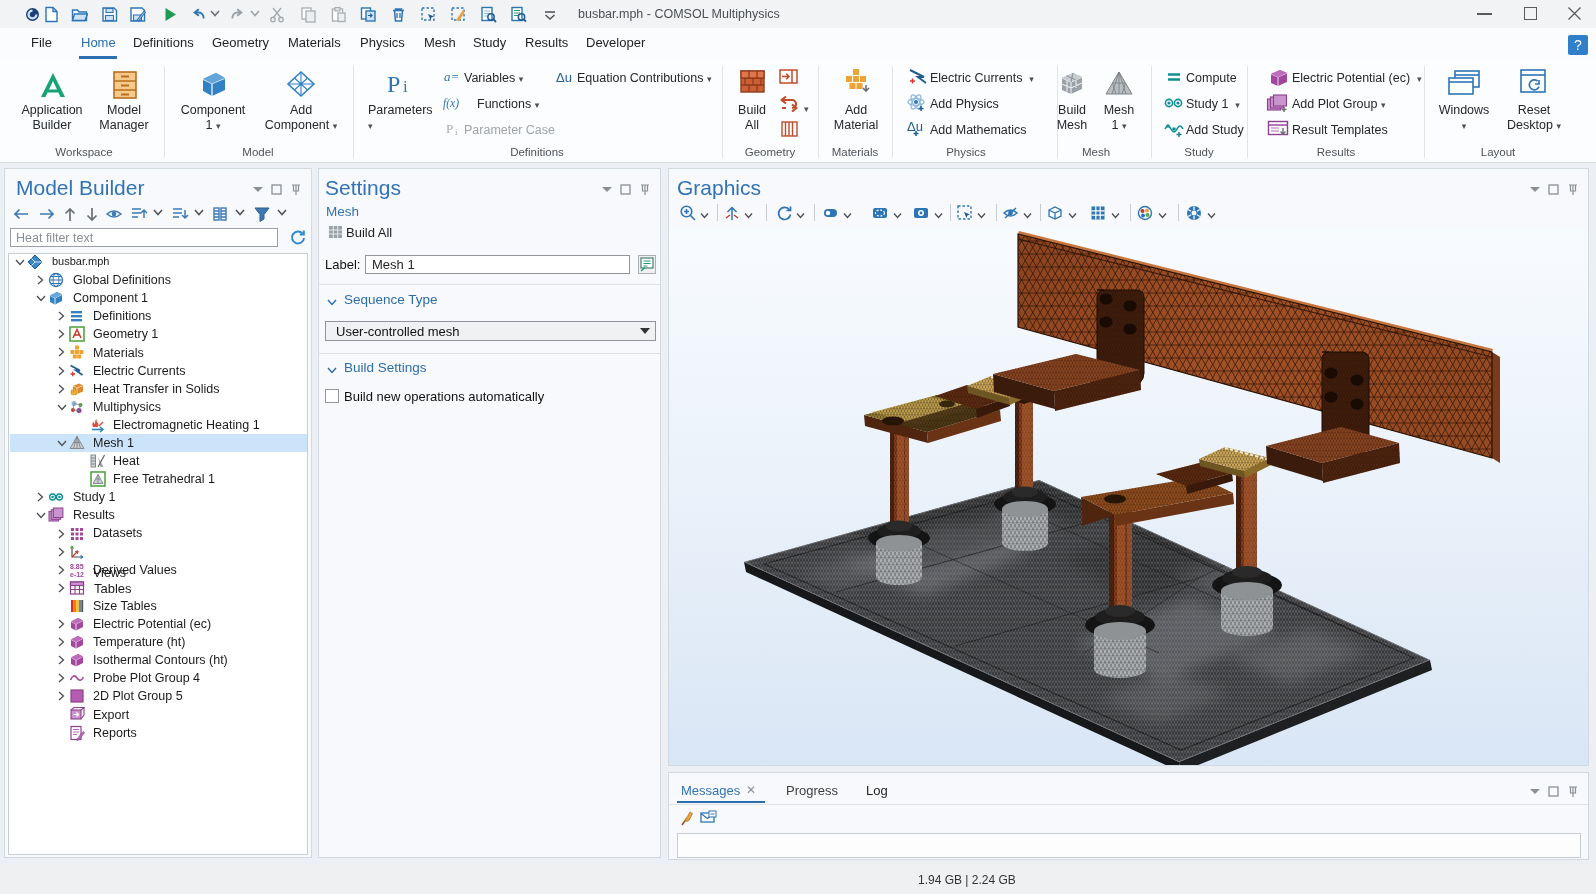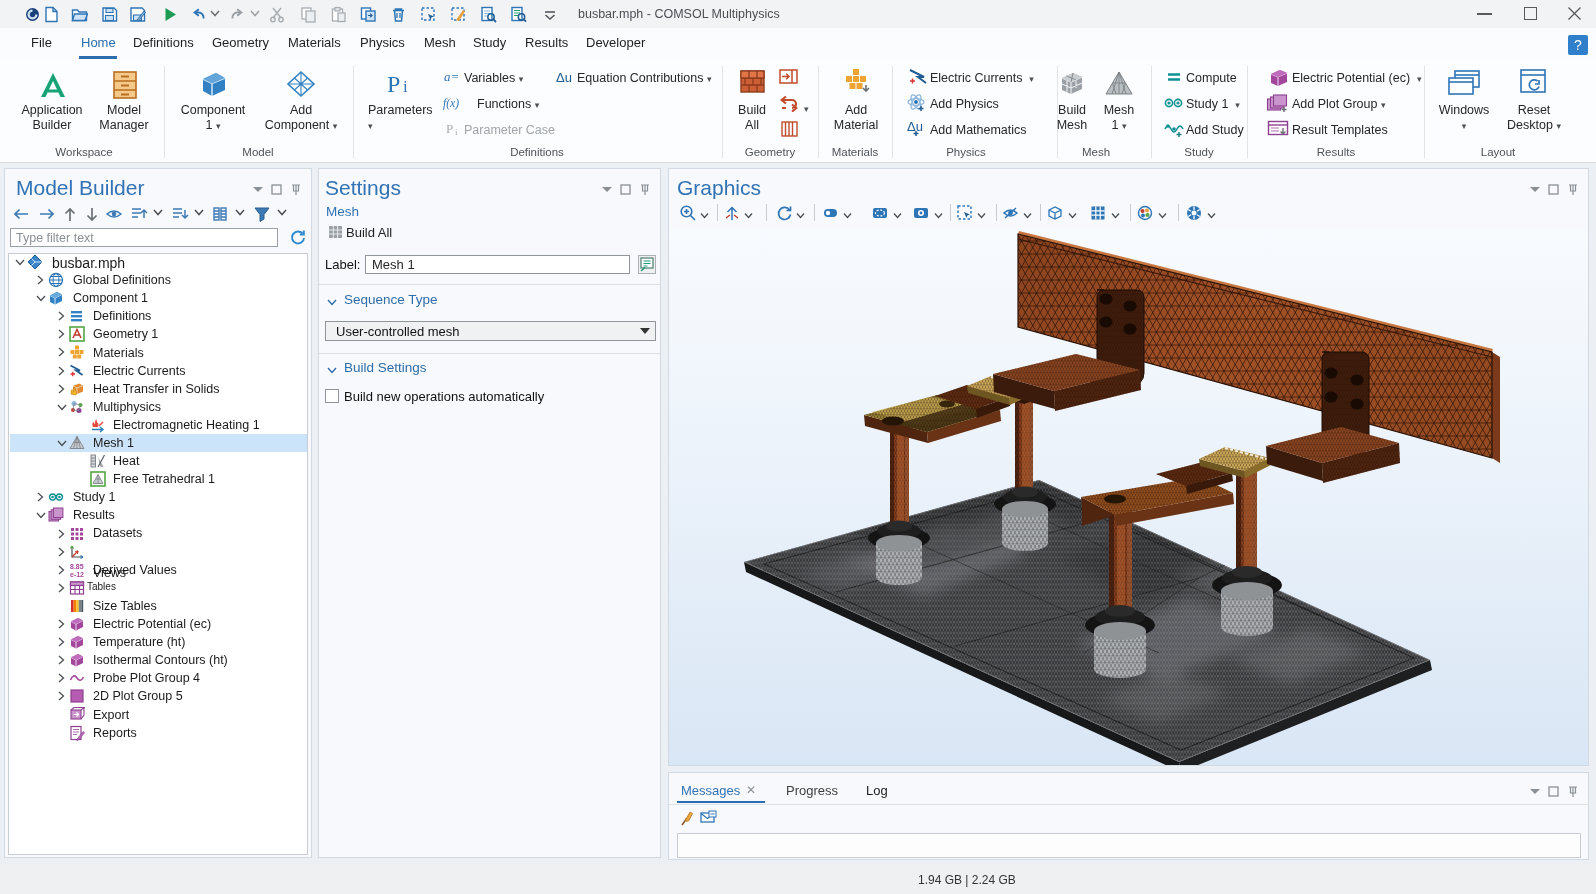--- a/index.html
+++ b/index.html
@@ -369,31 +369,31 @@
     </svg></div>
 <div class="abs" style="left:288px;top:228px;width:18px;height:18px"><svg width="18" height="18" viewBox="0 0 18 18" style="">
       <path d="M14.5 5.5 a6 6 0 1 0 1.5 4.5" fill="none" stroke="#2e8bd0" stroke-width="2"></path>
       <path d="M15.8 2.5 v4 h-4" fill="none" stroke="#2e8bd0" stroke-width="2"></path>
     </svg></div>
 <div class="abs" style="left:252px;top:184px;width:54px;height:12px"><svg width="54" height="12" viewBox="0 0 54 12" style="">
       <path d="M1 3 l5 5 5 -5 z" fill="#8a9096"></path>
       <rect x="20" y="1" width="9" height="9" fill="none" stroke="#8a9096" stroke-width="1.3"></rect>
       <path d="M44 1 v10 M40 1 h8 M41.5 1 v6 h5 v-6" stroke="#8a9096" stroke-width="1.2" fill="none"></path>
     </svg></div>
-<div class="abs" style="left:10px;top:228px;width:268px;height:19px;background:#fff;border:1px solid #9aa0a6;color:#8a9096;font-size:12.5px;padding:2px 5px">Type filter text</div>
+<div class="abs" style="left:10px;top:228px;width:268px;height:19px;background:#fff;border:1px solid #9aa0a6;color:#8a9096;font-size:12.5px;padding:2px 5px">Heat filter text</div>
 <div class="abs" style="left:8px;top:253px;width:300px;height:602px;background:#fff;border:1px solid #c8cdd3"></div>
 <div id="tree"></div>
 <div class="abs" style="left:14px;top:256px;width:12px;height:12px"><svg width="12" height="12" viewBox="0 0 12 12" style="">
       <path d="M2 4 L6 8.5 L10 4" fill="none" stroke="#4b5055" stroke-width="1.3"></path>
     </svg></div>
 <div class="abs" style="left:27px;top:254px;width:16px;height:16px"><svg width="16" height="16" viewBox="0 0 16 16" style="">
       <path d="M8 1 L15 8 L8 15 L1 8 z" fill="#3b86c8" stroke="#1f5c96" stroke-width="1"></path>
       <path d="M4.5 4.5 L8 8 L4.5 11.5 M8 8 L15 8" stroke="#cfe6fa" stroke-width="1" fill="none"></path>
     </svg></div>
-<div class="abs" style="left:52px;top:255px;font-size:14px;color:#1b1b1b;white-space:nowrap">busbar.mph</div>
+<div class="abs" style="left:52px;top:255px;font-size:11px;color:#1b1b1b;white-space:nowrap">busbar.mph</div>
 <div class="abs" style="left:35px;top:274px;width:10px;height:12px"><svg width="10" height="12" viewBox="0 0 10 12" style="">
       <path d="M3 2 L7.5 6 L3 10" fill="none" stroke="#4b5055" stroke-width="1.3"></path>
     </svg></div>
 <div class="abs" style="left:48px;top:272px;width:16px;height:16px"><svg width="16" height="16" viewBox="0 0 16 16" style="">
       <circle cx="8" cy="8" r="6.5" fill="none" stroke="#2e75b6" stroke-width="1.3"></circle>
       <ellipse cx="8" cy="8" rx="3" ry="6.5" fill="none" stroke="#2e75b6" stroke-width="1"></ellipse>
       <path d="M1.5 8 h13 M2.5 4.5 h11 M2.5 11.5 h11" stroke="#2e75b6" stroke-width="1" fill="none"></path>
     </svg></div>
 <div class="abs" style="left:73px;top:273px;font-size:12.5px;color:#1b1b1b;white-space:nowrap">Global Definitions</div>
 <div class="abs" style="left:35px;top:292px;width:12px;height:12px"><svg width="12" height="12" viewBox="0 0 12 12" style="">
@@ -554,21 +554,21 @@
     </svg></div>
 <div class="abs" style="left:93px;top:563px;font-size:12.5px;color:#1b1b1b;white-space:nowrap">Derived Values</div>
 <div class="abs" style="left:56px;top:582px;width:10px;height:12px"><svg width="10" height="12" viewBox="0 0 10 12" style="">
       <path d="M3 2 L7.5 6 L3 10" fill="none" stroke="#4b5055" stroke-width="1.3"></path>
     </svg></div>
 <div class="abs" style="left:69px;top:580px;width:16px;height:16px"><svg width="16" height="16" viewBox="0 0 16 16" style="">
       <rect x="1.5" y="2" width="13" height="12" fill="#fff" stroke="#8d3f90" stroke-width="1.2"></rect>
       <path d="M1.5 5.5 h13 M1.5 9.5 h13 M6 2 v12 M10.5 2 v12" stroke="#8d3f90" stroke-width="1.1"></path>
       <rect x="1.5" y="2" width="13" height="3.5" fill="#c995cc" stroke="#8d3f90" stroke-width="1.2"></rect>
     </svg></div>
-<div class="abs" style="left:87px;top:581px;font-size:10px;color:#1b1b1b;white-space:nowrap">Tables</div>
+<div class="abs" style="left:94px;top:581px;font-size:13px;color:#1b1b1b;white-space:nowrap">Tables</div>
 <div class="abs" style="left:69px;top:598px;width:16px;height:16px"><svg width="16" height="16" viewBox="0 0 16 16" style="">
       <g>
         <rect x="2" y="2" width="2.6" height="12" fill="#d32f2f"></rect>
         <rect x="4.6" y="2" width="2.6" height="12" fill="#f57c00"></rect>
         <rect x="7.2" y="2" width="2.6" height="12" fill="#fbc02d"></rect>
         <rect x="9.8" y="2" width="2.6" height="12" fill="#7d8287"></rect>
         <rect x="12.4" y="2" width="1.8" height="12" fill="#455a64"></rect>
       </g>
     </svg></div>
 <div class="abs" style="left:93px;top:599px;font-size:12.5px;color:#1b1b1b;white-space:nowrap">Size Tables</div>

